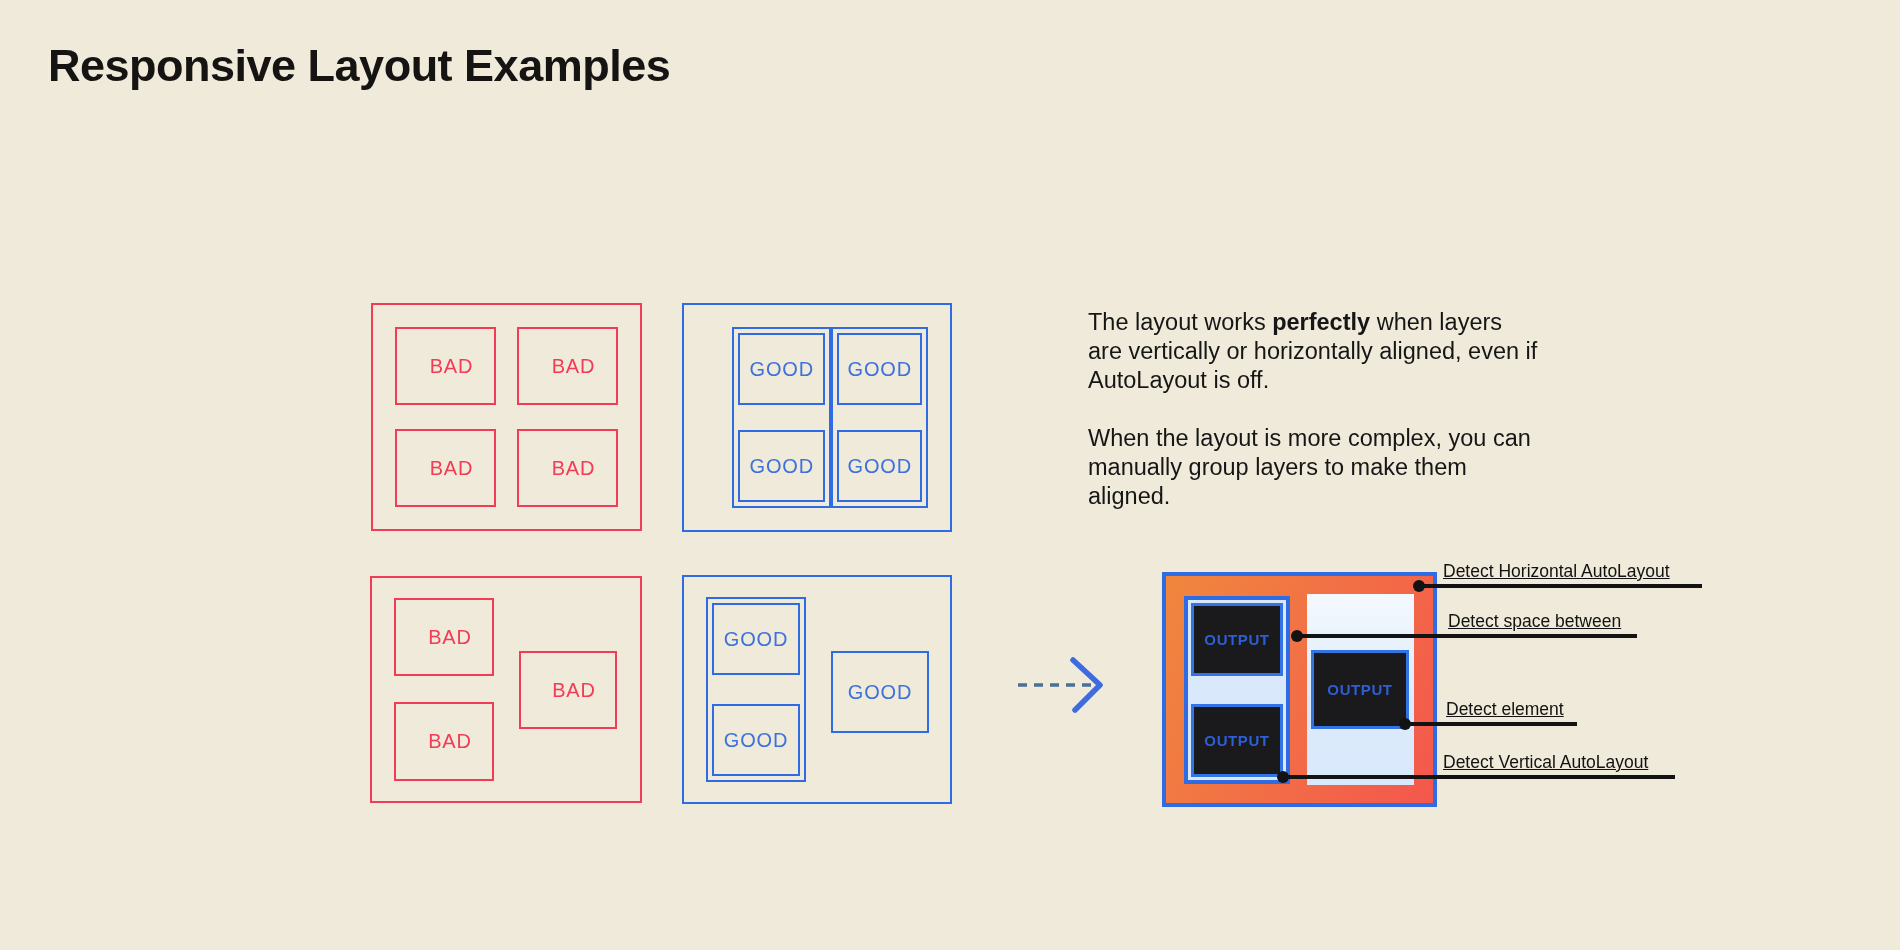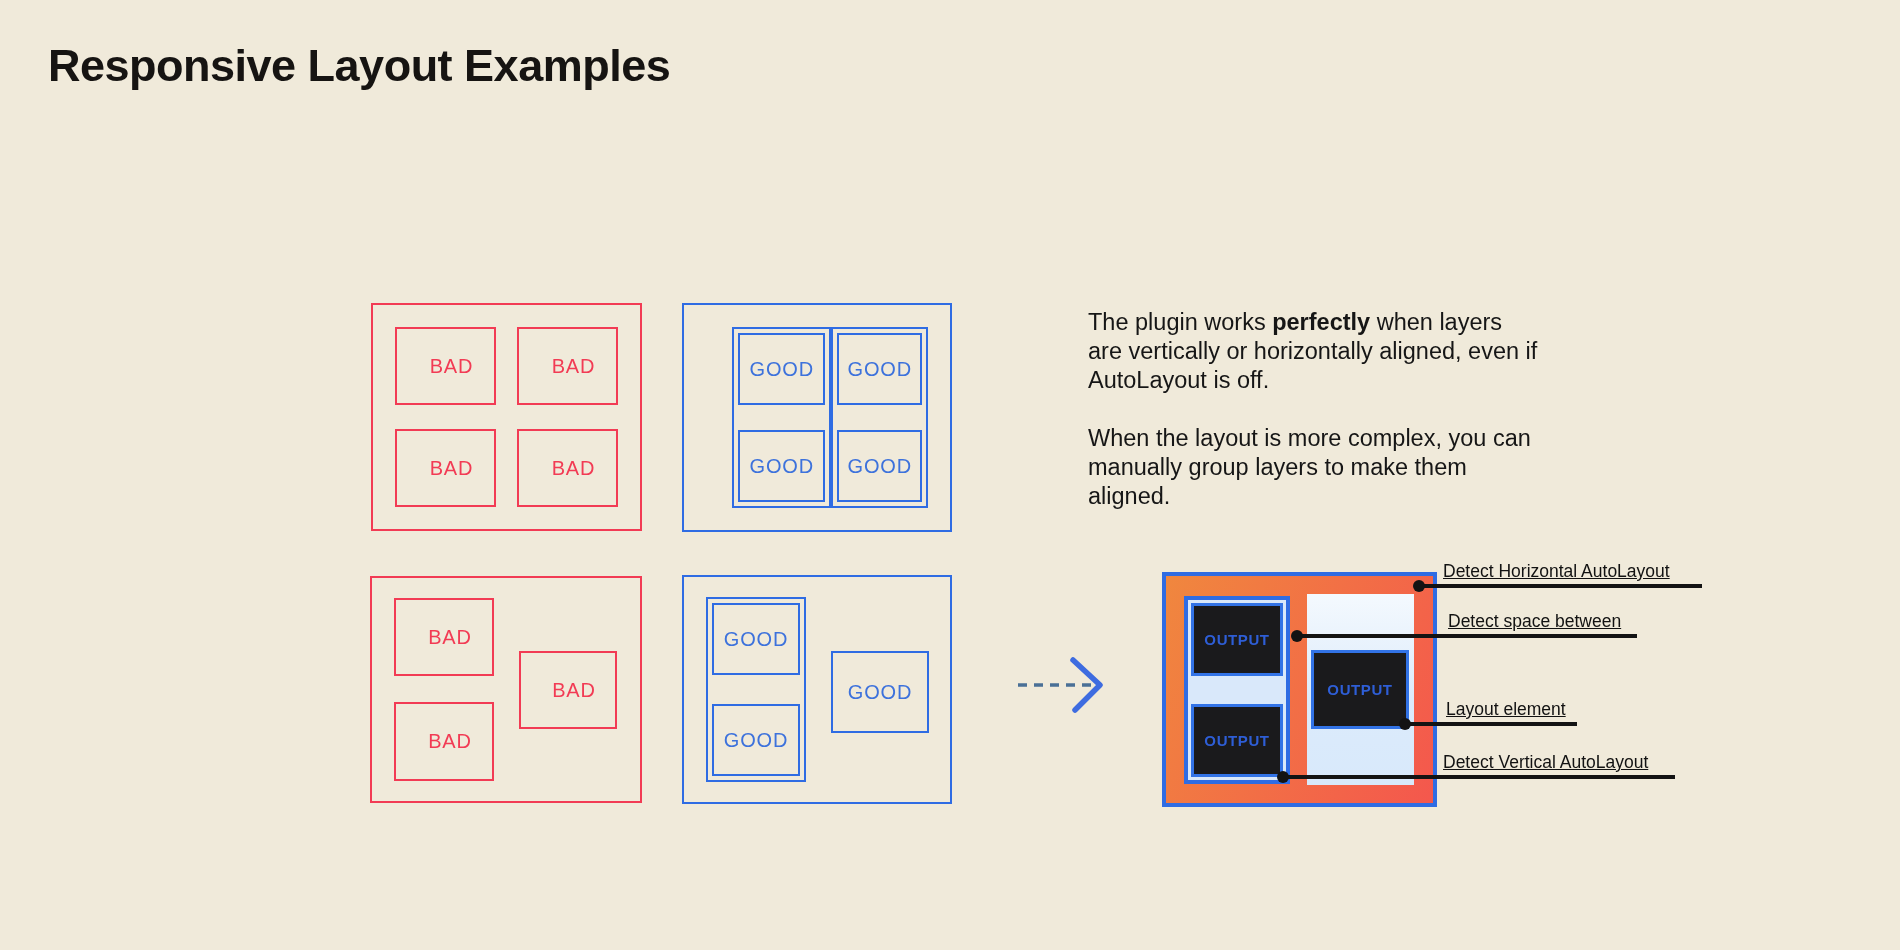--- a/index.html
+++ b/index.html
@@ -115,21 +115,21 @@
 
   <section class="frame blue" style="left:682px;top:575px;width:270px;height:229px;">
     <div class="group abs" style="left:22px;top:20px;width:100px;height:185px;">
       <div class="cell blue-cell" style="height:72px;">GOOD</div>
       <div class="cell blue-cell" style="height:72px;">GOOD</div>
     </div>
     <div class="cell blue-cell abs" style="left:147px;top:74px;width:98px;height:82px;">GOOD</div>
   </section>
 
   <div class="desc">
-    <p><span>The plugin works </span><b>perfectly</b><span> when layers are vertically or horizontally aligned, even if AutoLayout is off.</span></p>
+    <p><span>The layout works </span><b>perfectly</b><span> when layers are vertically or horizontally aligned, even if AutoLayout is off.</span></p>
     <p>When the layout is more complex, you can manually group layers to make them aligned.</p>
   </div>
 
   <svg class="abs" style="left:1012px;top:650px;" width="96" height="70" viewBox="0 0 96 70">
     <line x1="6" y1="35" x2="83" y2="35" stroke="#4A7096" stroke-width="3.5" stroke-dasharray="9 7"></line>
     <polyline points="61,10 88,35 63,60" fill="none" stroke="#3E6CE0" stroke-width="5.5" stroke-linecap="round" stroke-linejoin="round"></polyline>
   </svg>
 
   <section class="output-frame">
     <div class="output-group">
@@ -144,19 +144,19 @@
   <div class="callout-line" style="left:1419px;top:584px;width:283px;"></div>
   <div class="callout-dot" style="left:1413px;top:580px;"></div>
   <div class="callout-label" style="left:1443px;top:561px;">Detect Horizontal AutoLayout</div>
 
   <div class="callout-line" style="left:1297px;top:634px;width:340px;"></div>
   <div class="callout-dot" style="left:1291px;top:630px;"></div>
   <div class="callout-label" style="left:1448px;top:611px;">Detect space between</div>
 
   <div class="callout-line" style="left:1405px;top:722px;width:172px;"></div>
   <div class="callout-dot" style="left:1399px;top:718px;"></div>
-  <div class="callout-label" style="left:1446px;top:699px;">Layout element</div>
+  <div class="callout-label" style="left:1446px;top:699px;">Detect element</div>
 
   <div class="callout-line" style="left:1283px;top:775px;width:392px;"></div>
   <div class="callout-dot" style="left:1277px;top:771px;"></div>
   <div class="callout-label" style="left:1443px;top:752px;">Detect Vertical AutoLayout</div>
 
 </div>
 
 </body></html>

